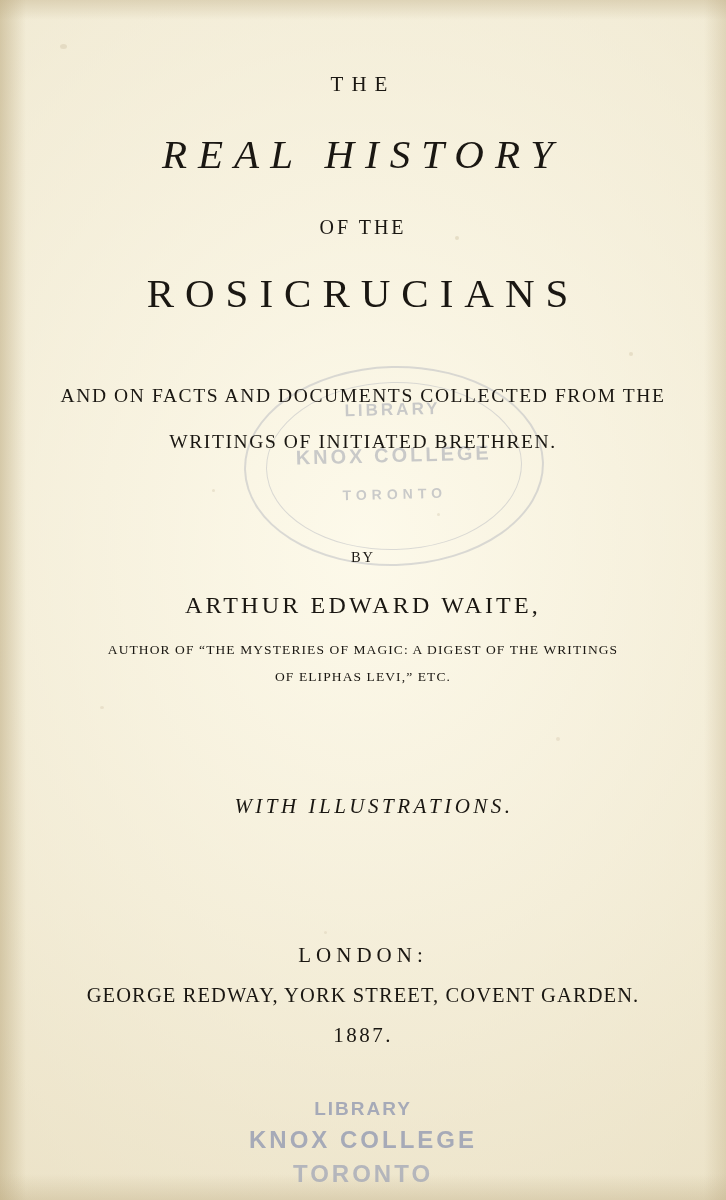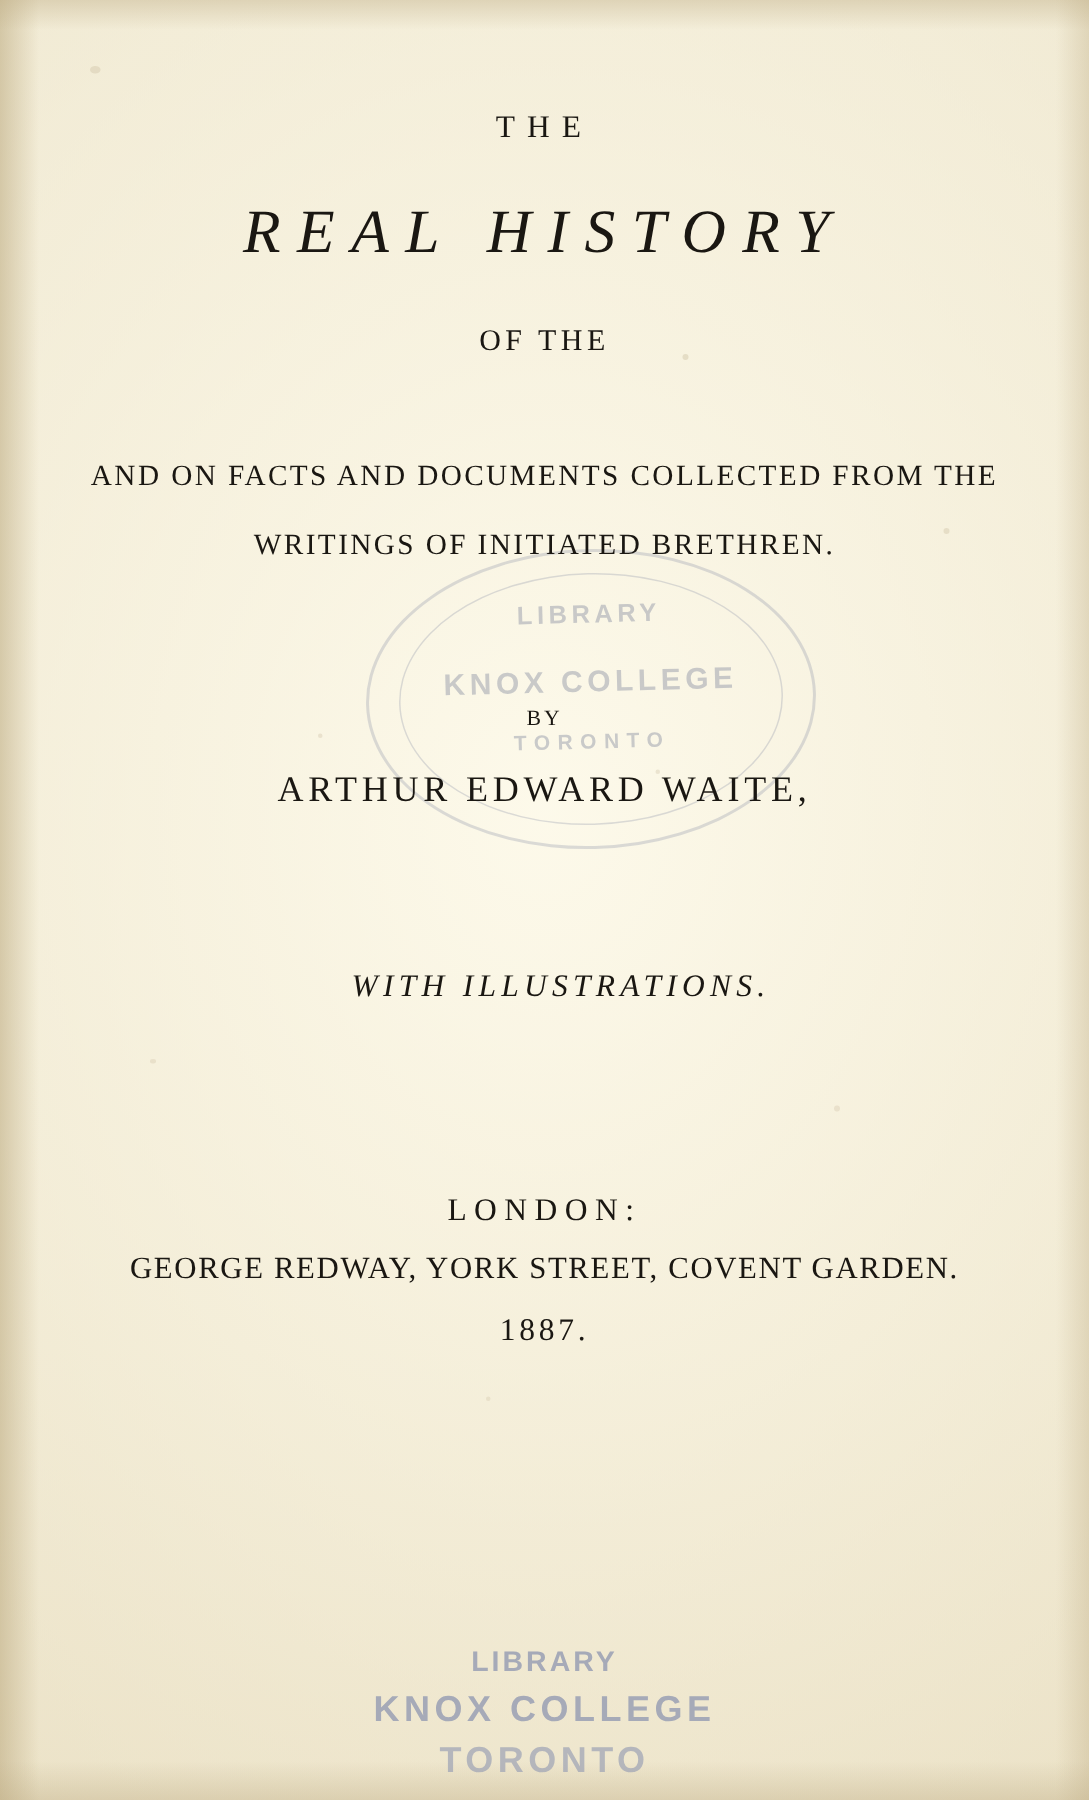--- a/index.html
+++ b/index.html
@@ -199,29 +199,34 @@
   <div class="ring inner"></div>
   <div class="stamp-text st1">LIBRARY</div>
   <div class="stamp-text st2">KNOX COLLEGE</div>
   <div class="stamp-text st3">TORONTO</div>
 </div>
 
 <div class="content">
   <p class="line the">THE</p>
   <p class="line title-main">REAL HISTORY</p>
   <p class="line of-the">OF THE</p>
+  <p class="line subject">ROSICRUCIANS</p>
 
   <div class="desc">
     <div>AND ON FACTS AND DOCUMENTS COLLECTED FROM THE</div>
     <div>WRITINGS OF INITIATED BRETHREN.</div>
   </div>
 
   <p class="line by">BY</p>
   <p class="line author">ARTHUR EDWARD WAITE,</p>
 
+  <div class="author-note">
+    <div>AUTHOR OF “THE MYSTERIES OF MAGIC: A DIGEST OF THE WRITINGS</div>
+    <div>OF ELIPHAS LEVI,” ETC.</div>
+  </div>
 
   <p class="line illus">WITH ILLUSTRATIONS.</p>
 
   <p class="line imprint-city">LONDON:</p>
   <p class="line imprint-pub">GEORGE REDWAY, YORK STREET, COVENT GARDEN.</p>
   <p class="line imprint-year">1887.</p>
 </div>
 
 <div class="bottom-stamp">
   <div class="bs1">LIBRARY</div>

